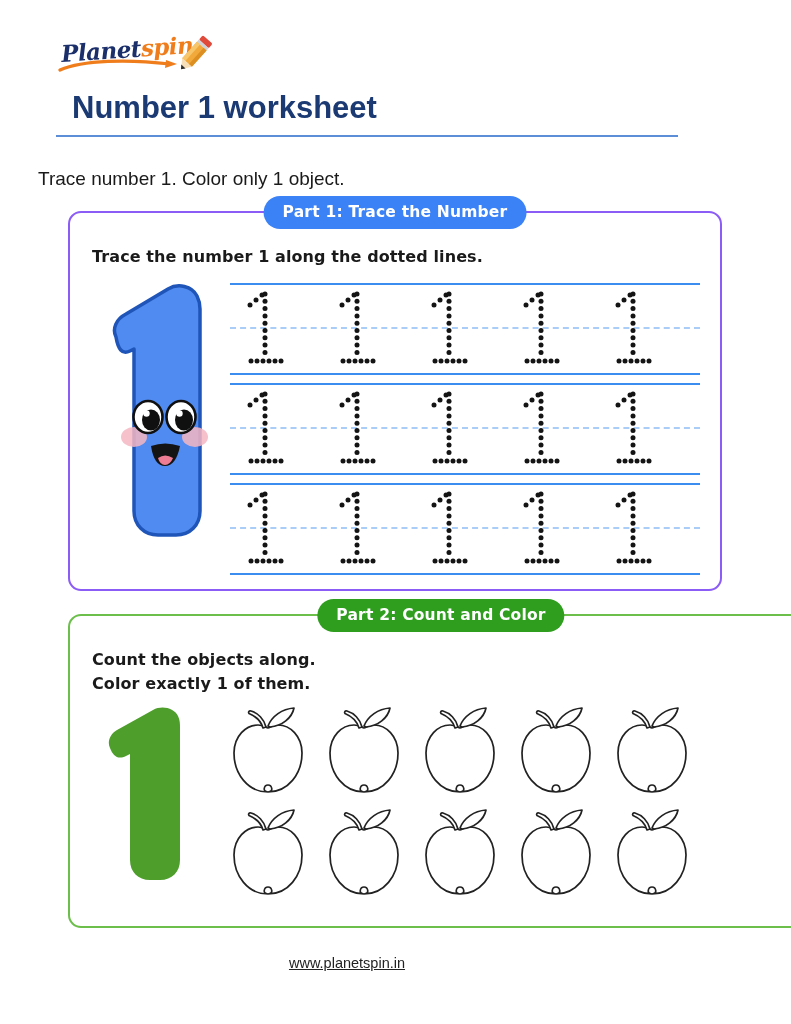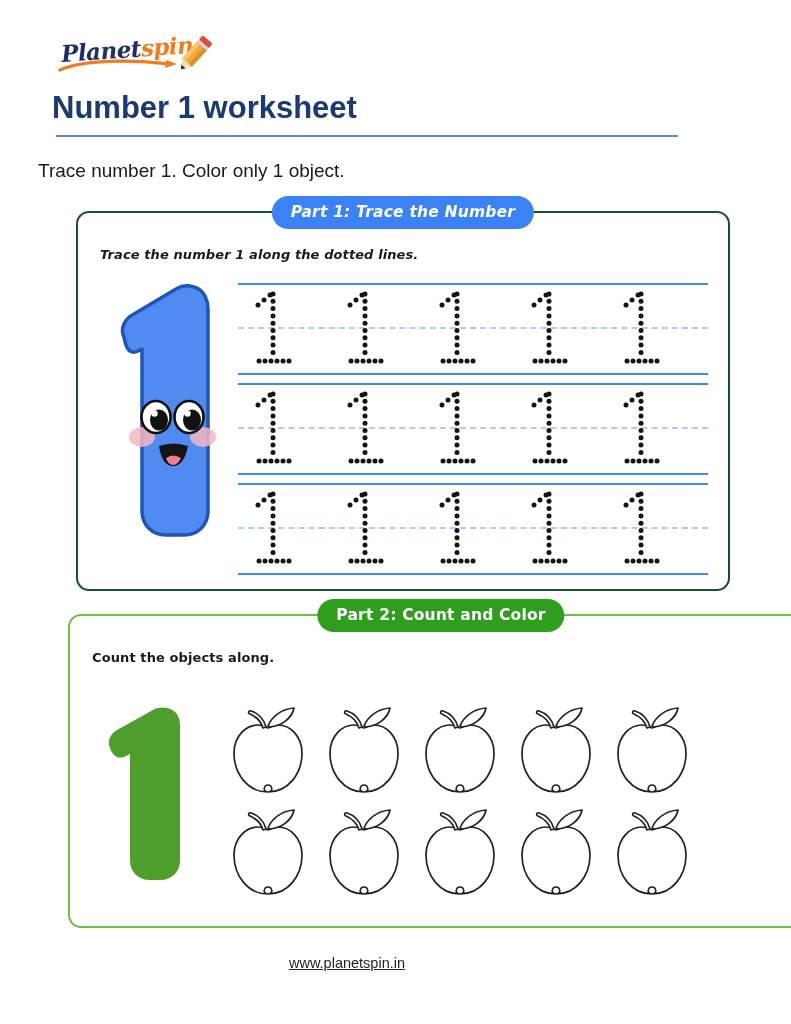--- a/index.html
+++ b/index.html
@@ -56,59 +56,58 @@
   .pencil {
     position: absolute;
     left: 110px;
     top: 0px;
     width: 52px;
     height: 44px;
   }
 
   .title {
     position: absolute;
-    left: 52px;
+    left: 72px;
     top: 90px;
     font-size: 31px;
     font-weight: bold;
     color: #1b3a73;
     letter-spacing: 0px;
     white-space: nowrap;
   }
   .title-rule {
     position: absolute;
     left: 56px;
     top: 135px;
     width: 622px;
     height: 2px;
     background: #5b8ed6;
   }
   .subtitle {
     position: absolute;
     left: 38px;
-    top: 160px;
+    top: 168px;
     font-size: 19px;
     color: #1a1a1a;
     white-space: nowrap;
   }
 
   
   .panel {
     position: absolute;
     box-sizing: border-box;
     background: #ffffff;
     border-radius: 13px;
   }
   .panel-blue {
-    left: 76px;
+    left: 68px;
     top: 211px;
     width: 654px;
     height: 380px;
-    border: 2px solid #14532d;
-    font-style: italic;
+    border: 2px solid #8b5cf6;
   }
   .panel-green {
     left: 68px;
     top: 614px;
     width: 746px;
     height: 314px;
     border: 2px solid #6cbf4b;
   }
 
   .badge {
@@ -126,21 +125,21 @@
     font-family: "DejaVu Sans", sans-serif;
   }
   .badge-blue { background: #3b82f6; }
   .badge-green { background: #2f9e1f; }
 
   .panel-instruction {
     position: absolute;
     left: 22px;
     top: 34px;
     font-family: "DejaVu Sans", sans-serif;
-    font-size: 13px;
+    font-size: 16px;
     font-weight: bold;
     color: #1a1a1a;
     letter-spacing: 0.1px;
     white-space: nowrap;
   }
 
   
   .mascot {
     position: absolute;
     left: 26px;
@@ -656,20 +655,21 @@
       </div>
 
     </div>
   </div>
 
   <div class="panel panel-green">
 
     <div class="badge badge-green">Part 2: Count and Color</div>
 
     <div class="panel-instruction" style="top:34px">Count the objects along.</div>
+    <div class="panel-instruction" style="top:58px">Color exactly 1 of them.</div>
 
     <div class="green-one">
       <svg width="100" height="180" viewBox="0 0 100 180">
         <path d="M10 44 C 7 38, 10 30, 17 26 L 53 6 C 62 1, 74 4, 78 12 C 80 16, 80 20, 80 24 L 80 156 C 80 168, 72 176, 60 176 L 50 176 C 38 176, 30 168, 30 156 L 30 50 L 26 52 C 18 56, 13 52, 10 44 Z" fill="#4e9e2c"></path>
       </svg>
     </div>
 
     <div class="apples">
 
       <div class="apple-row row1">

